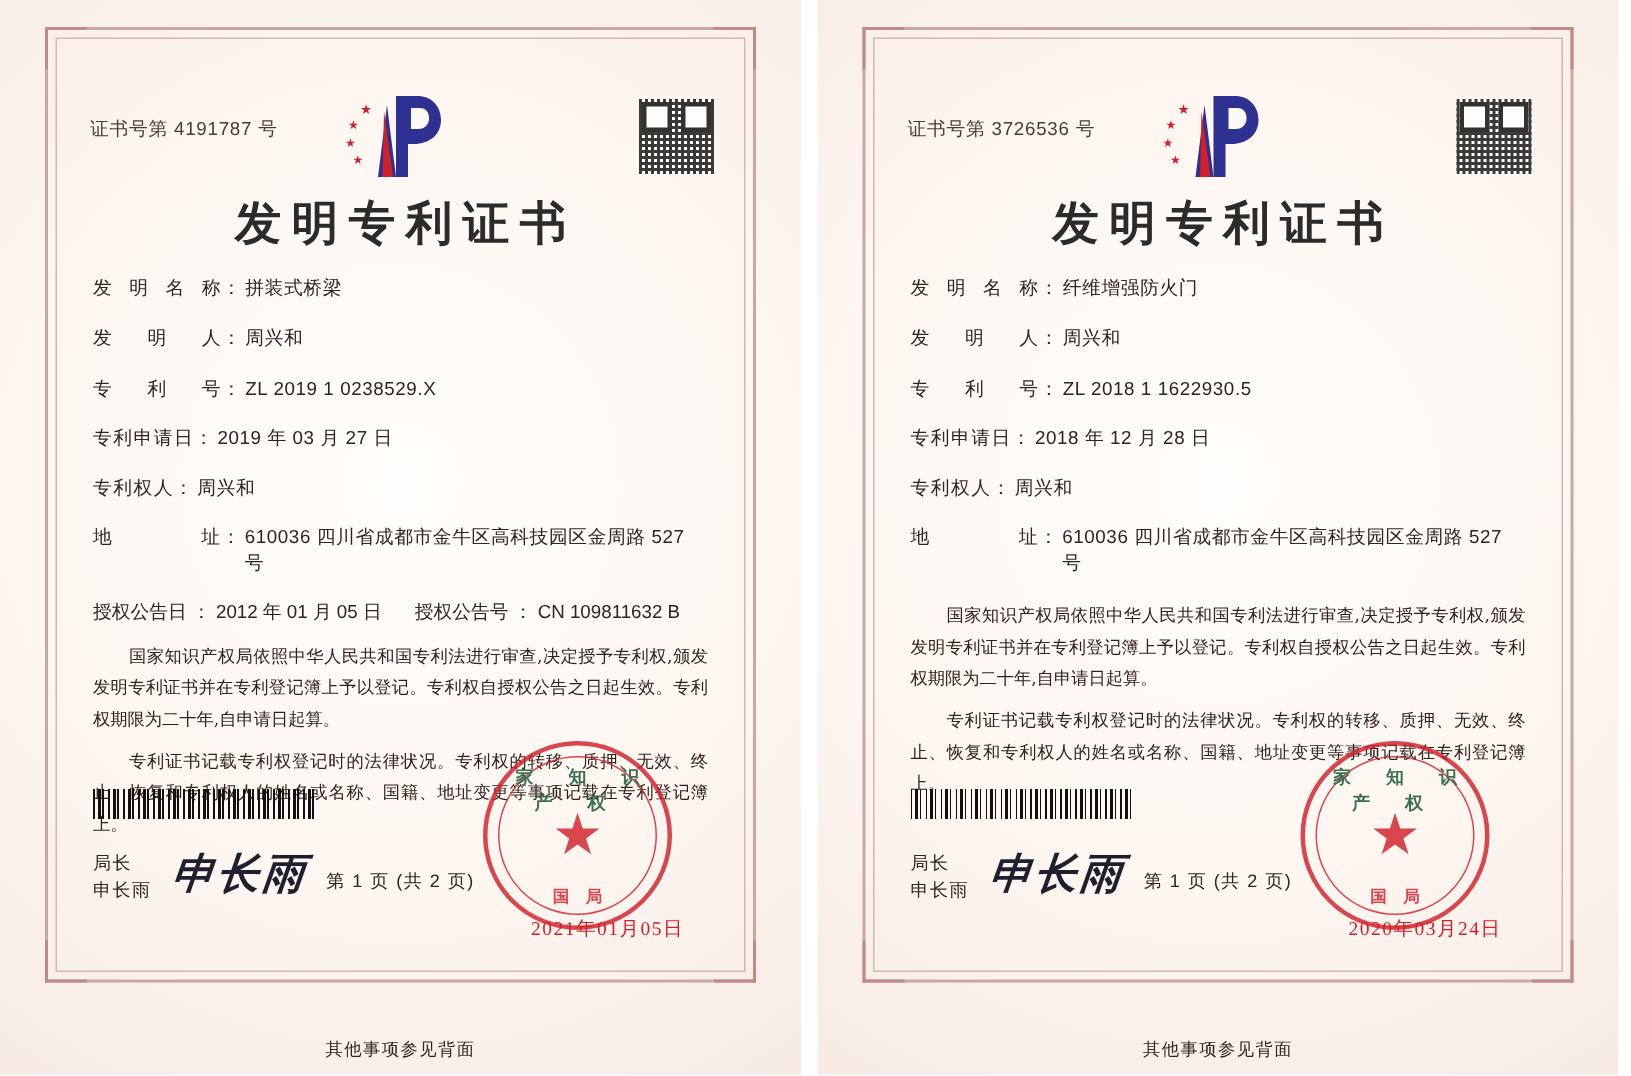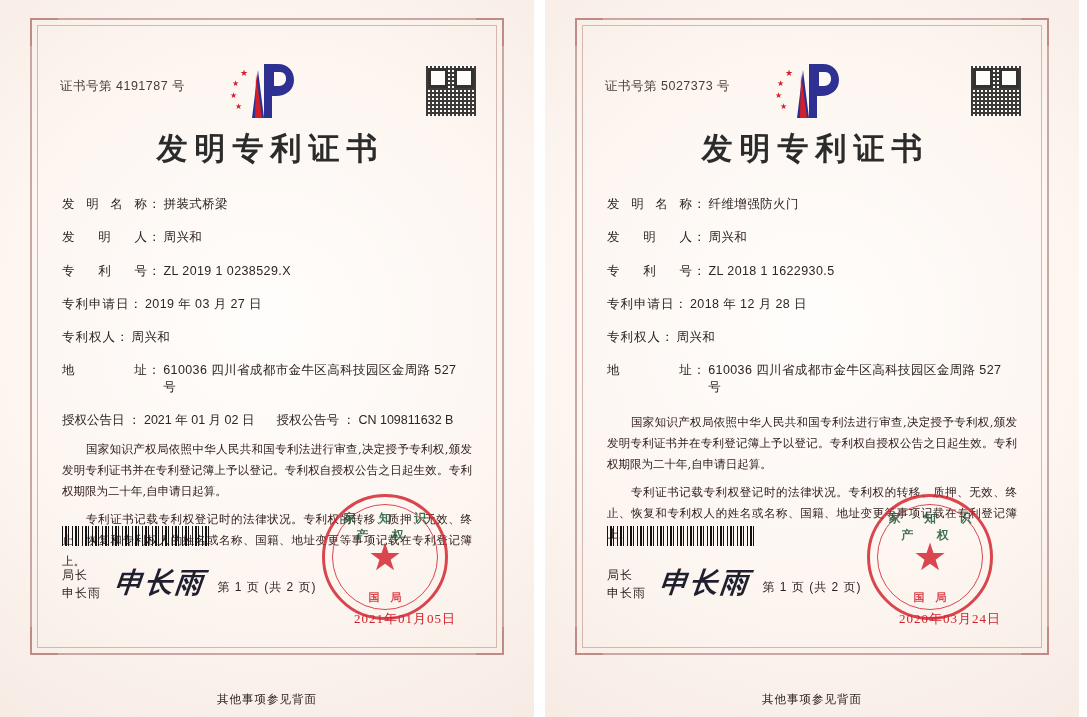--- a/index.html
+++ b/index.html
@@ -121,21 +121,21 @@
   .qr::after  { right: 2px; top: 2px; }
 
   .title {
     text-align: center;
     font-family: "DejaVu Serif", serif;
     font-size: 31px;
     font-weight: bold;
     letter-spacing: 7px;
     color: #2b2b2b;
     margin-top: 10px;
-    margin-bottom: 26px;
+    margin-bottom: 14px;
     text-indent: 7px;
   }
 
   .fields {
     padding: 0 14px;
   }
   .field {
     display: flex;
     align-items: baseline;
     font-size: 12.5px;
@@ -356,21 +356,21 @@
         <div class="field">
           <span class="f-label spread">地址</span>
           <span>：</span>
           <span class="f-value">610036  四川省成都市金牛区高科技园区金周路 527 号</span>
         </div>
 
         <div class="field-row2">
           <div class="col1">
             <span>授权公告日</span>
             <span>：</span>
-            <span>2021 年 01 月 02 日</span>
+            <span>2012 年 01 月 05 日</span>
           </div>
           <div class="col2">
             <span>授权公告号</span>
             <span>：</span>
             <span>CN 109811632 B</span>
           </div>
         </div>
       </div>
 
       <div class="para">国家知识产权局依照中华人民共和国专利法进行审查,决定授予专利权,颁发发明专利证书并在专利登记簿上予以登记。专利权自授权公告之日起生效。专利权期限为二十年,自申请日起算。</div>
@@ -405,21 +405,21 @@
     <div class="cert-border-outer"></div>
     <div class="cert-border-inner"></div>
     <div class="corner tl"></div>
     <div class="corner tr"></div>
     <div class="corner bl"></div>
     <div class="corner br"></div>
 
     <div class="content">
 
       <div class="head-row">
-        <div class="cert-no">证书号第 5027373 号</div>
+        <div class="cert-no">证书号第 3726536 号</div>
 
         <svg class="logo" viewBox="0 0 90 62">
           <path d="M42 4 L56 4 C66 4 72 11 72 20 C72 30 64 36 54 36 L50 36 L50 58 L42 58 Z" fill="#2e3192"></path>
           <path d="M52 12 L58 12 C62 12 64 15 64 19 C64 23 61 26 57 26 L52 26 Z" fill="#fdf9f6"></path>
           <path d="M36 10 L42 58 L30 58 Z" fill="#2e3192"></path>
           <path d="M34 14 L40 58 L33 58 Z" fill="#d2202a"></path>
           <g fill="#d2202a">
             <text x="18" y="16" font-size="9">★</text>
             <text x="10" y="26" font-size="8">★</text>
             <text x="8" y="38" font-size="8">★</text>

